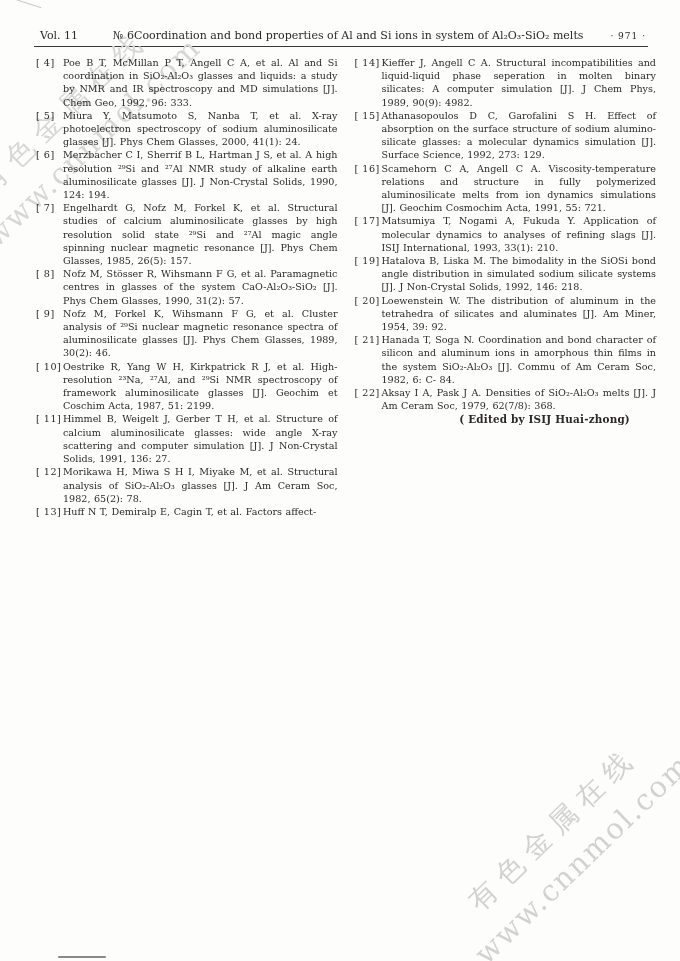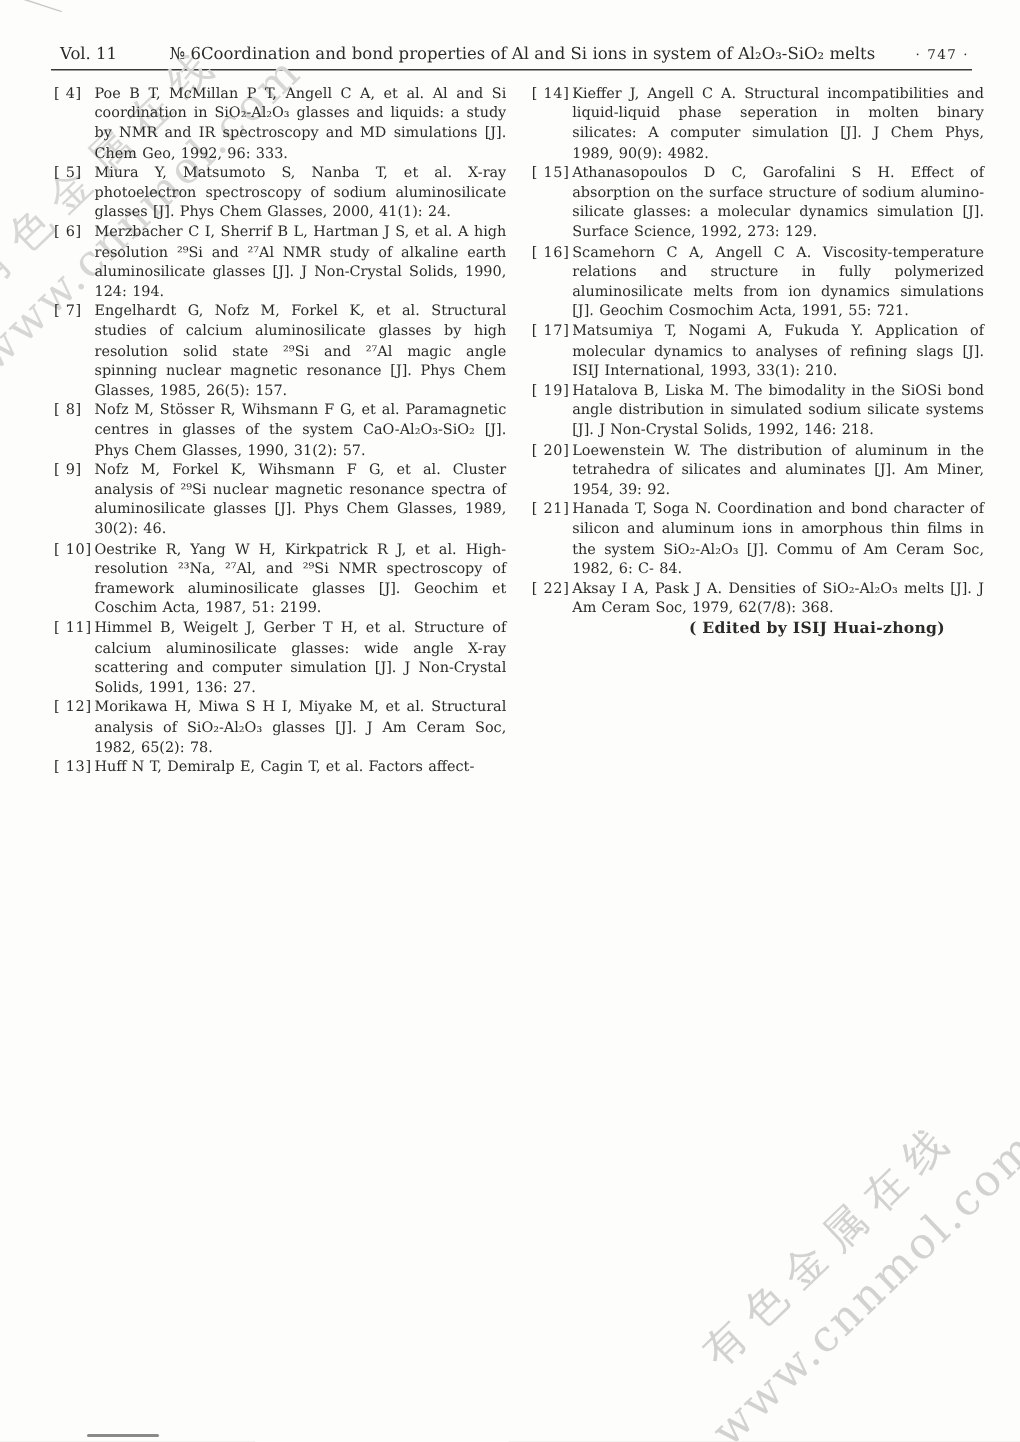--- a/index.html
+++ b/index.html
@@ -108,21 +108,21 @@
   </div>
   <div class="watermark wm-bottomright">
     <div class="wm-cn">有色金属在线</div>
     <div class="wm-url">www.cnnmol.com</div>
   </div>
 
   <div class="header">
     <span class="hdr-vol">Vol. 11</span>
     <span class="hdr-no">№ 6</span>
     <span class="hdr-title">Coordination and bond properties of Al and Si ions in system of Al₂O₃-SiO₂ melts</span>
-    <span class="hdr-page">· 747 ·</span>
+    <span class="hdr-page">· 971 ·</span>
   </div>
   <div class="header-rule"></div>
 
   <div class="columns">
 
     <div class="col">
 
         <div class="ref">
           <span class="ref-num">[ 4]</span>
           <span class="ref-text">Poe B T, McMillan P T, Angell C A, et al. Al and Si coordination in SiO₂-Al₂O₃ glasses and liquids: a study by NMR and IR spectroscopy and MD simulations [J]. Chem Geo, 1992, 96: 333.</span>

